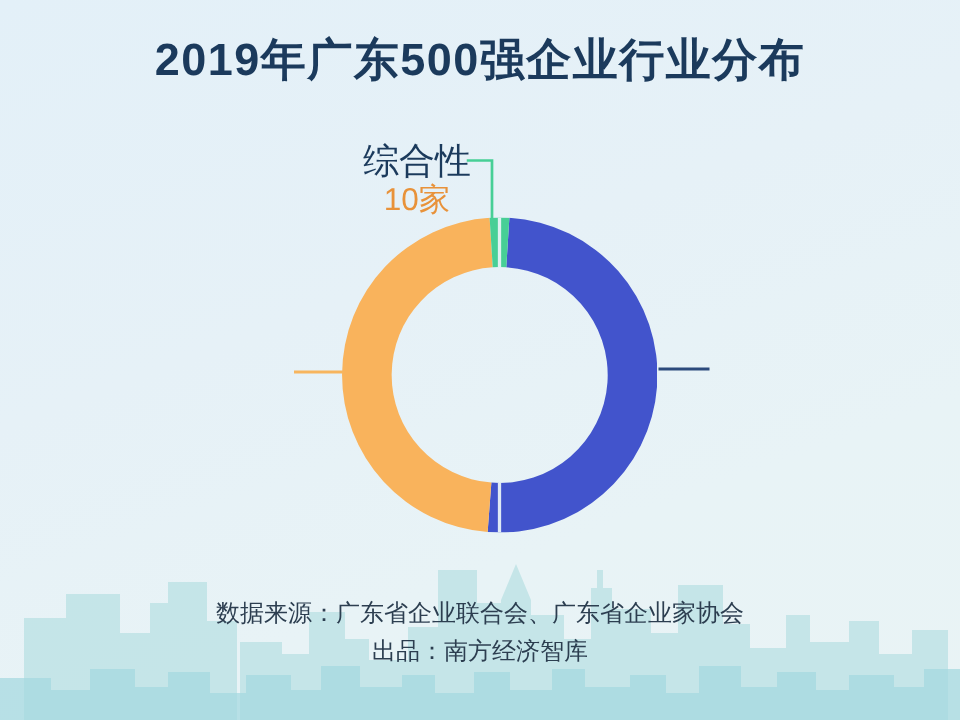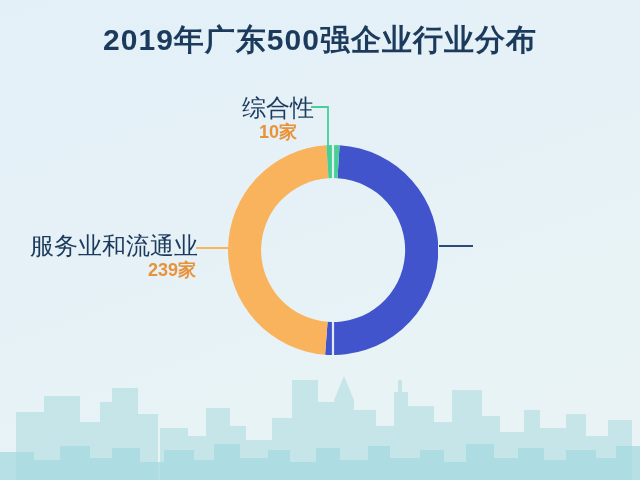--- a/index.html
+++ b/index.html
@@ -60,23 +60,23 @@
     position: absolute;
     white-space: nowrap;
     line-height: 1.18;
   }
   .label-name {
     font-size: 24px;
     color: #1b3a5c;
     font-weight: normal;
   }
   .label-value {
-    font-size: 18px;
+    font-size: 21px;
     color: #e8923a;
-    font-weight: bold;
+    font-weight: normal;
   }
 
   #label-top {
     left: 238px;
     top: 94px;
     text-align: center;
     width: 80px;
   }
   #label-right {
     left: 474px;
@@ -221,19 +221,19 @@
   <svg class="leader" id="leader-top" width="22" height="40" viewBox="0 0 22 40">
     <path d="M 0 1 L 17 1 L 17 40" stroke="#47cf96" stroke-width="1.8" fill="none"></path>
   </svg>
 
   <div class="label-block" id="label-top">
     <div class="label-name">综合性</div>
     <div class="label-value">10家</div>
   </div>
 
 
-  <div class="label-block" id="label-left">
-    <div class="label-name">服务业和流通业</div>
-    <div class="label-value">239家</div>
+
+  <div id="footer">
+    <div>数据来源：广东省企业联合会、广东省企业家协会</div>
+    <div>出品：南方经济智库</div>
   </div>
 
-
 </div>
 
 </body></html>

